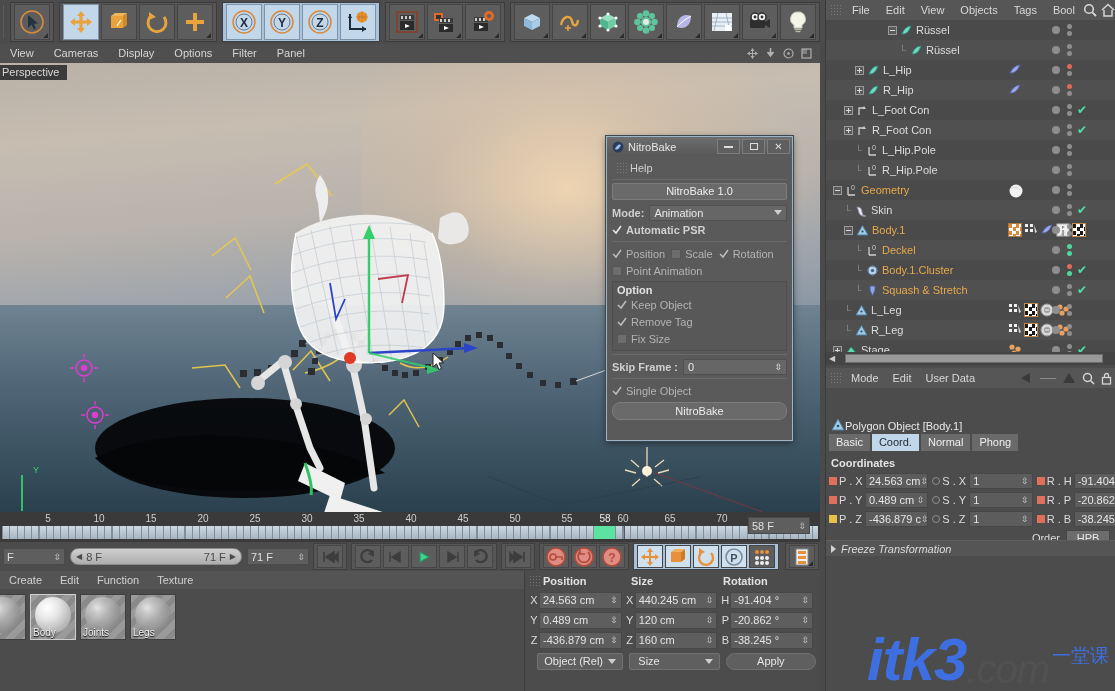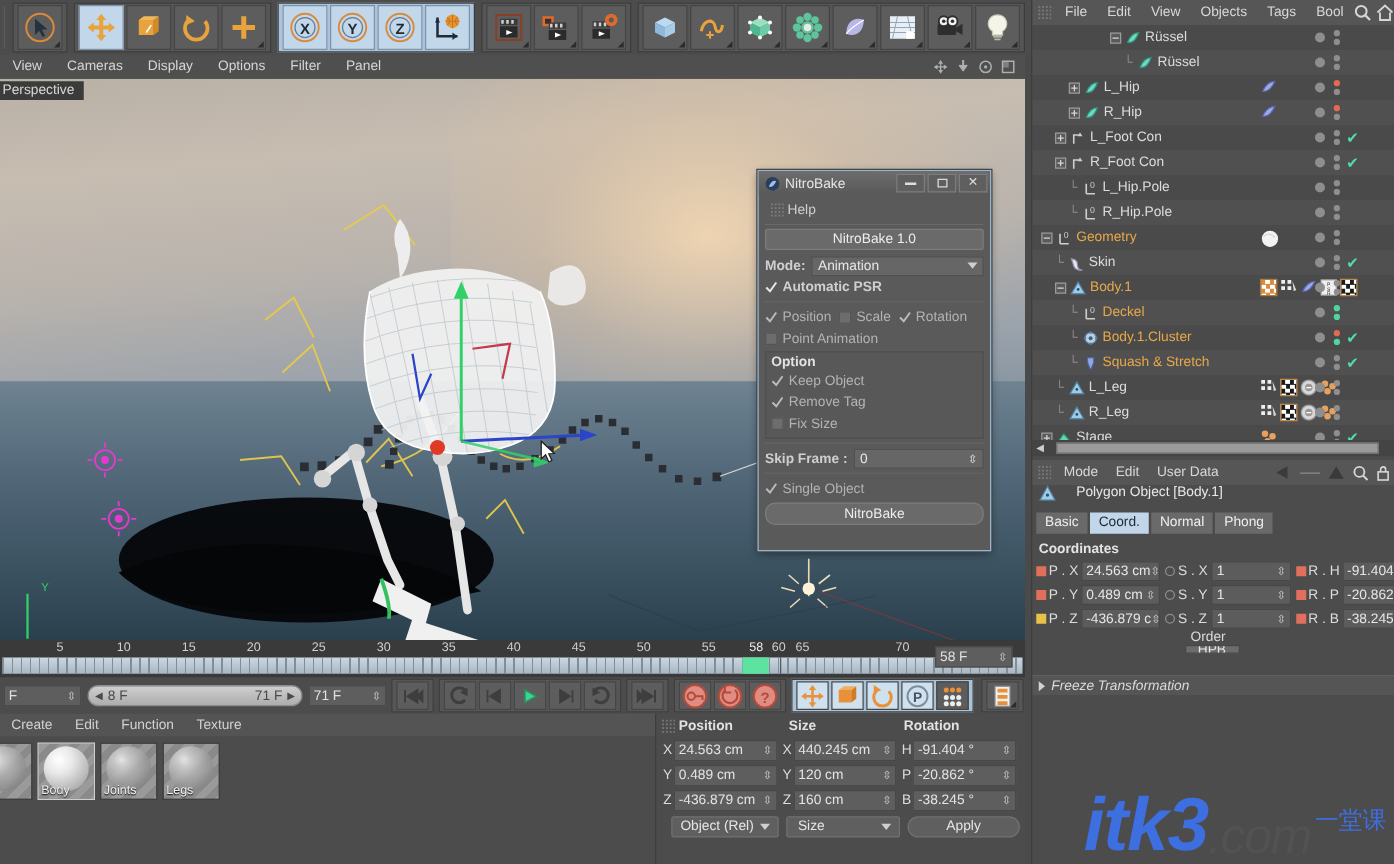--- a/index.html
+++ b/index.html
@@ -149,21 +149,21 @@
   .checker.bw { background: repeating-conic-gradient(#fff 0% 25%, #1b1b1b 0% 50%) 0 0/7px 7px; border:1px solid #c08a4a; }
 
   #omscroll { position:absolute; left:0; top:352px; width:290px; height:13px; background:#444;
      display:flex; align-items:center; }
   #omscroll .track { flex:1; height:9px; margin:0 13px 0 10px; background:#9a9a9a; border:1px solid #6d6d6d; }
 
   
   #attr { position:absolute; left:0; top:368px; width:290px; height:323px; background:#4c4c4c; }
   #attrtop { height:20px; display:flex; align-items:center; background:#565656; }
   #attrtop .mi { padding:0 7px; font-size:11px; color:#d8d8d8; }
-  #attrobj { height:20px; display:flex; align-items:flex-start; padding-left:5px; gap:16px; }
+  #attrobj { height:20px; display:flex; align-items:flex-end; padding-left:5px; gap:0;margin-top:24px; }
   #attrtabs { display:flex; height:17px; margin:2px 0 0 3px; gap:2px; }
   .atab { padding:0 7px; line-height:17px; font-size:11px; background:#6a6a6a; color:#efefef; }
   .atab.on { background:#c2d6ea; color:#1e2a33; }
   #attrcoordhdr { height:17px; display:flex; align-items:center; padding-left:5px;
      font-size:11px; color:#e4e4e4; font-weight:bold; background:#4c4c4c; }
   .arow { display:flex; align-items:center; height:19px; padding-left:3px; }
   .dotkey { width:8px; height:8px; background:#e0705c; margin-right:2px; flex:none; }
   .dotkey.y { background:#e8c14a; }
   .dotkey.o { width:8px;height:8px;border:1px solid #8e8e8e;background:transparent;border-radius:50%; }
   .alab { font-size:11px; color:#dcdcdc; width:26px; flex:none; }
@@ -671,21 +671,21 @@
       <span style="left:203px">20</span>
       <span style="left:255px">25</span>
       <span style="left:307px">30</span>
       <span style="left:359px">35</span>
       <span style="left:411px">40</span>
       <span style="left:463px">45</span>
       <span style="left:515px">50</span>
       <span style="left:567px">55</span>
       <span style="left:605px;color:#eee">58</span>
       <span style="left:623px">60</span>
-      <span style="left:642px">65</span>
+      <span style="left:670px">65</span>
       <span style="left:722px">70</span>
     </div>
     <div id="tlticks">
       <div id="tlgreen" style="left:592px"></div>
       <div id="tlcur" style="left:622px"></div>
     </div>
   </div>
 
   <div id="transport">
     <div class="numfield" style="width:62px;margin-left:3px;">
@@ -1463,21 +1463,21 @@
             <span>1</span>
             <span class="stepper">⇳</span>
           </div>
         <span class="dotkey" style="margin-left:4px;"></span>
         <span class="alab" style="width:27px;">R . B</span>
         <div class="afield" style="width:44px;">
             <span>-38.245</span>
           </div>
       </div>
 
-      <div class="arow" style="justify-content:flex-end;padding-right:6px;flex-direction:column;">
+      <div class="arow" style="justify-content:flex-end;padding-right:6px;">
         <span style="font-size:11px;color:#dcdcdc;margin-right:6px;">Order</span>
         <div class="afield" style="width:44px;justify-content:center;background:#6c6c6c;">HPB</div>
       </div>
 
       <div id="freeze">
         <span class="tri"></span>
         <span style="font-size:11px;color:#dcdcdc;font-style:italic;">Freeze Transformation</span>
       </div>
     </div>
   </div>

